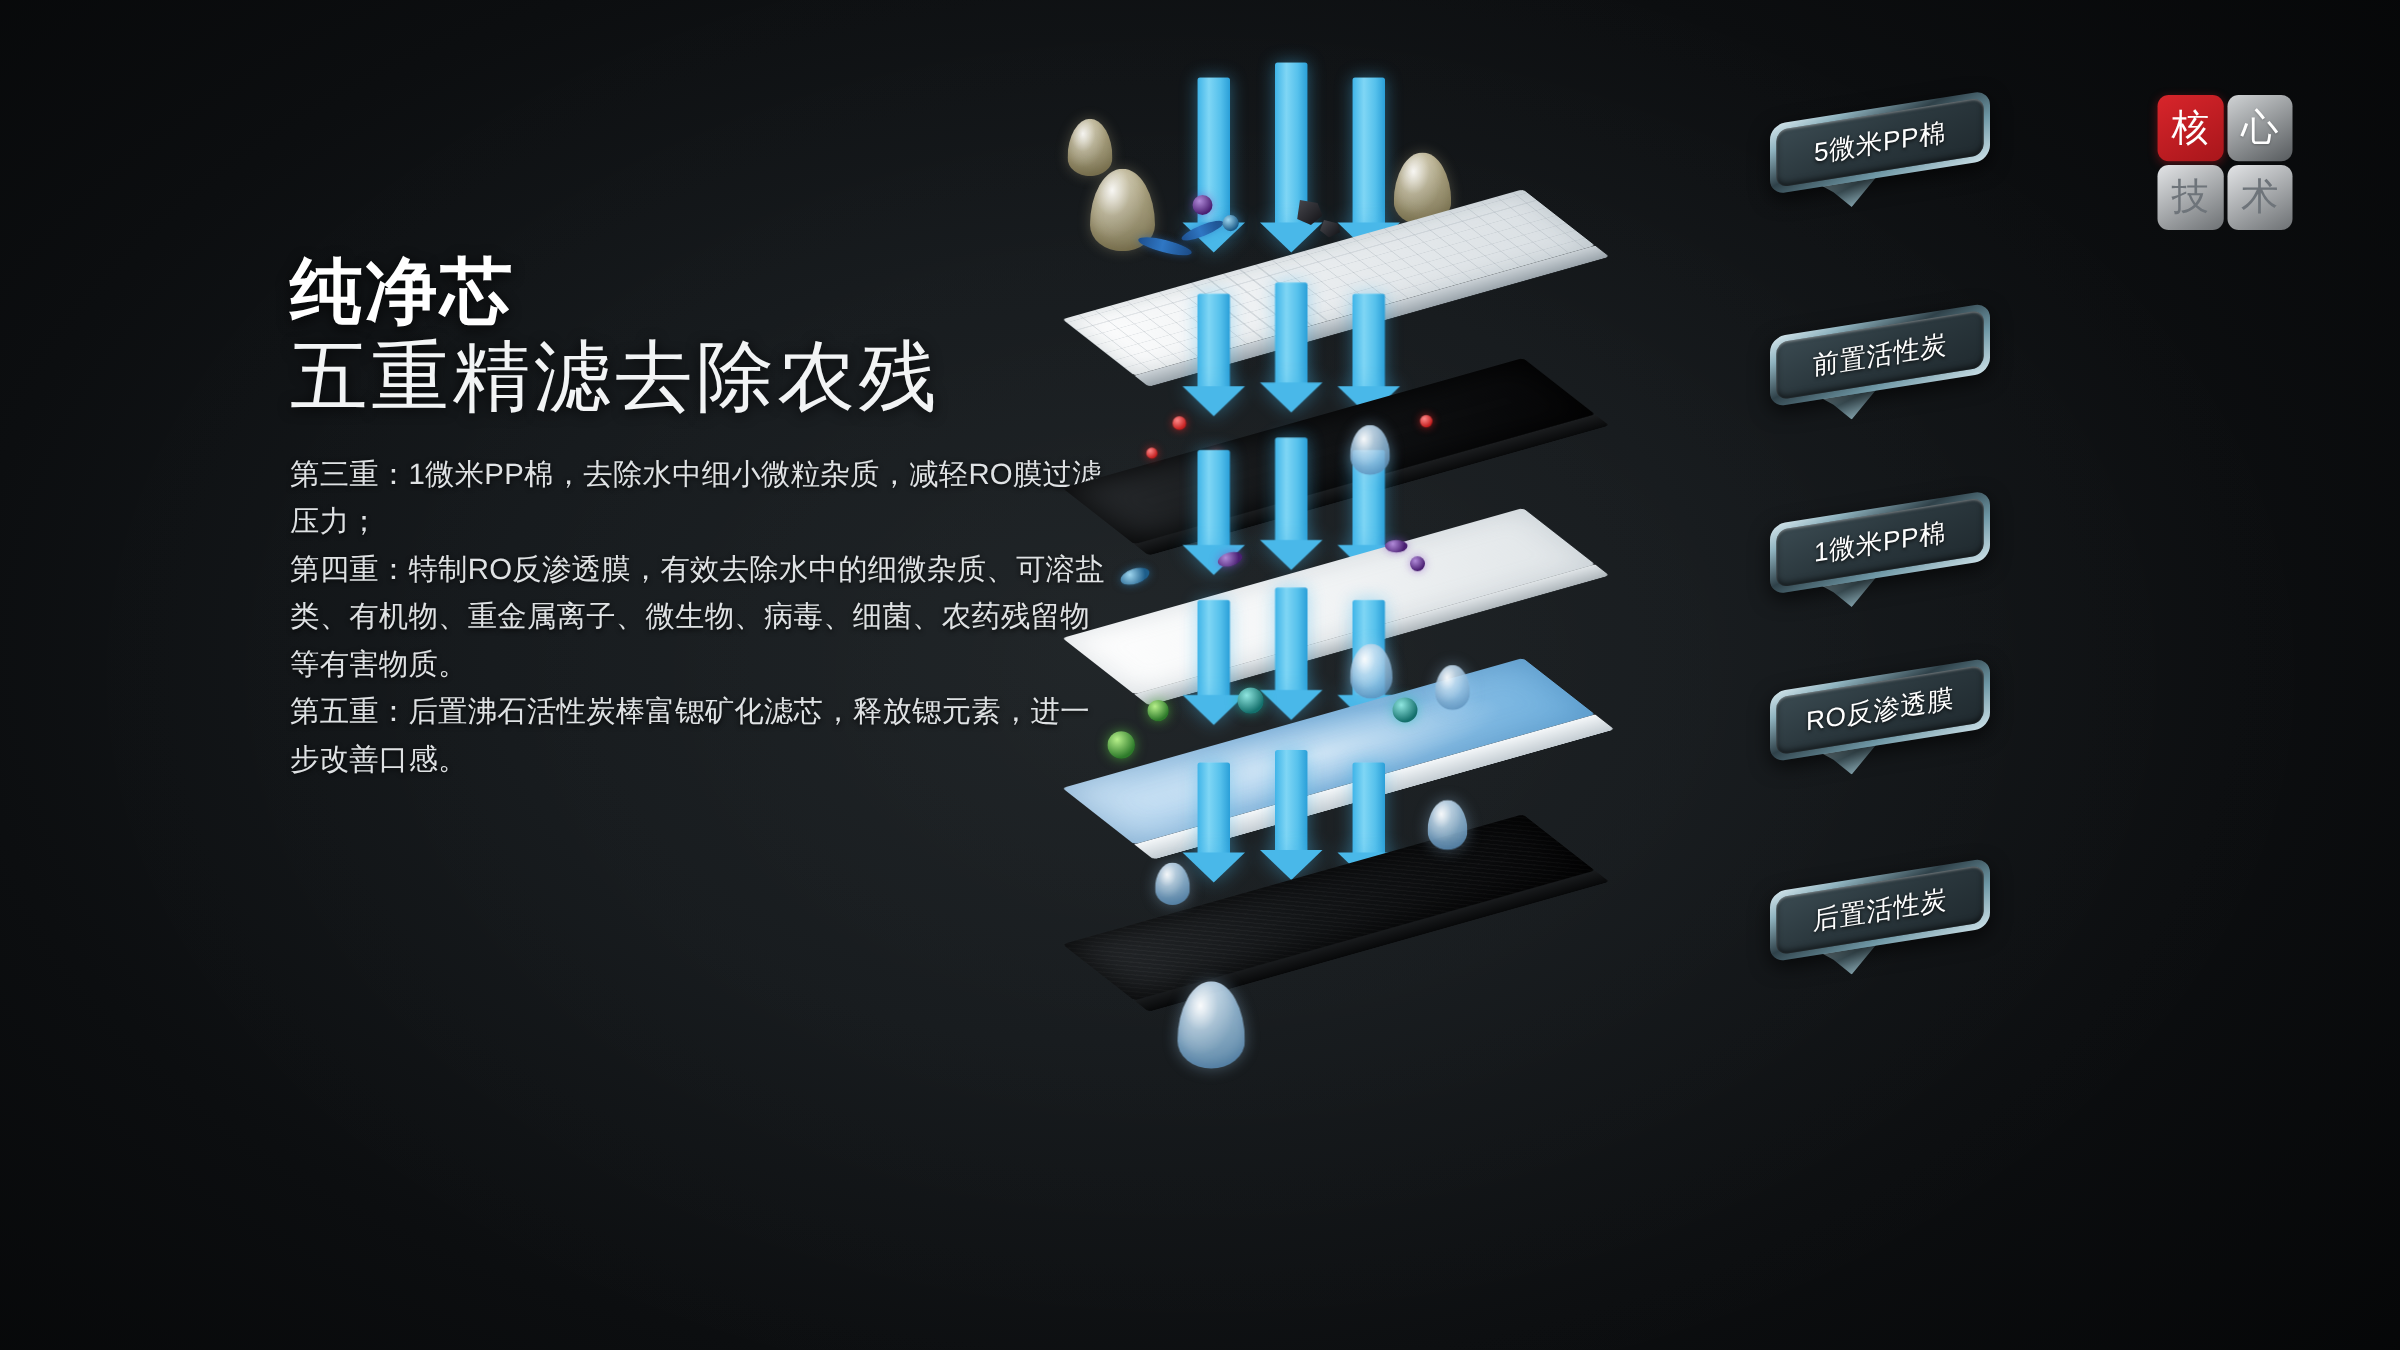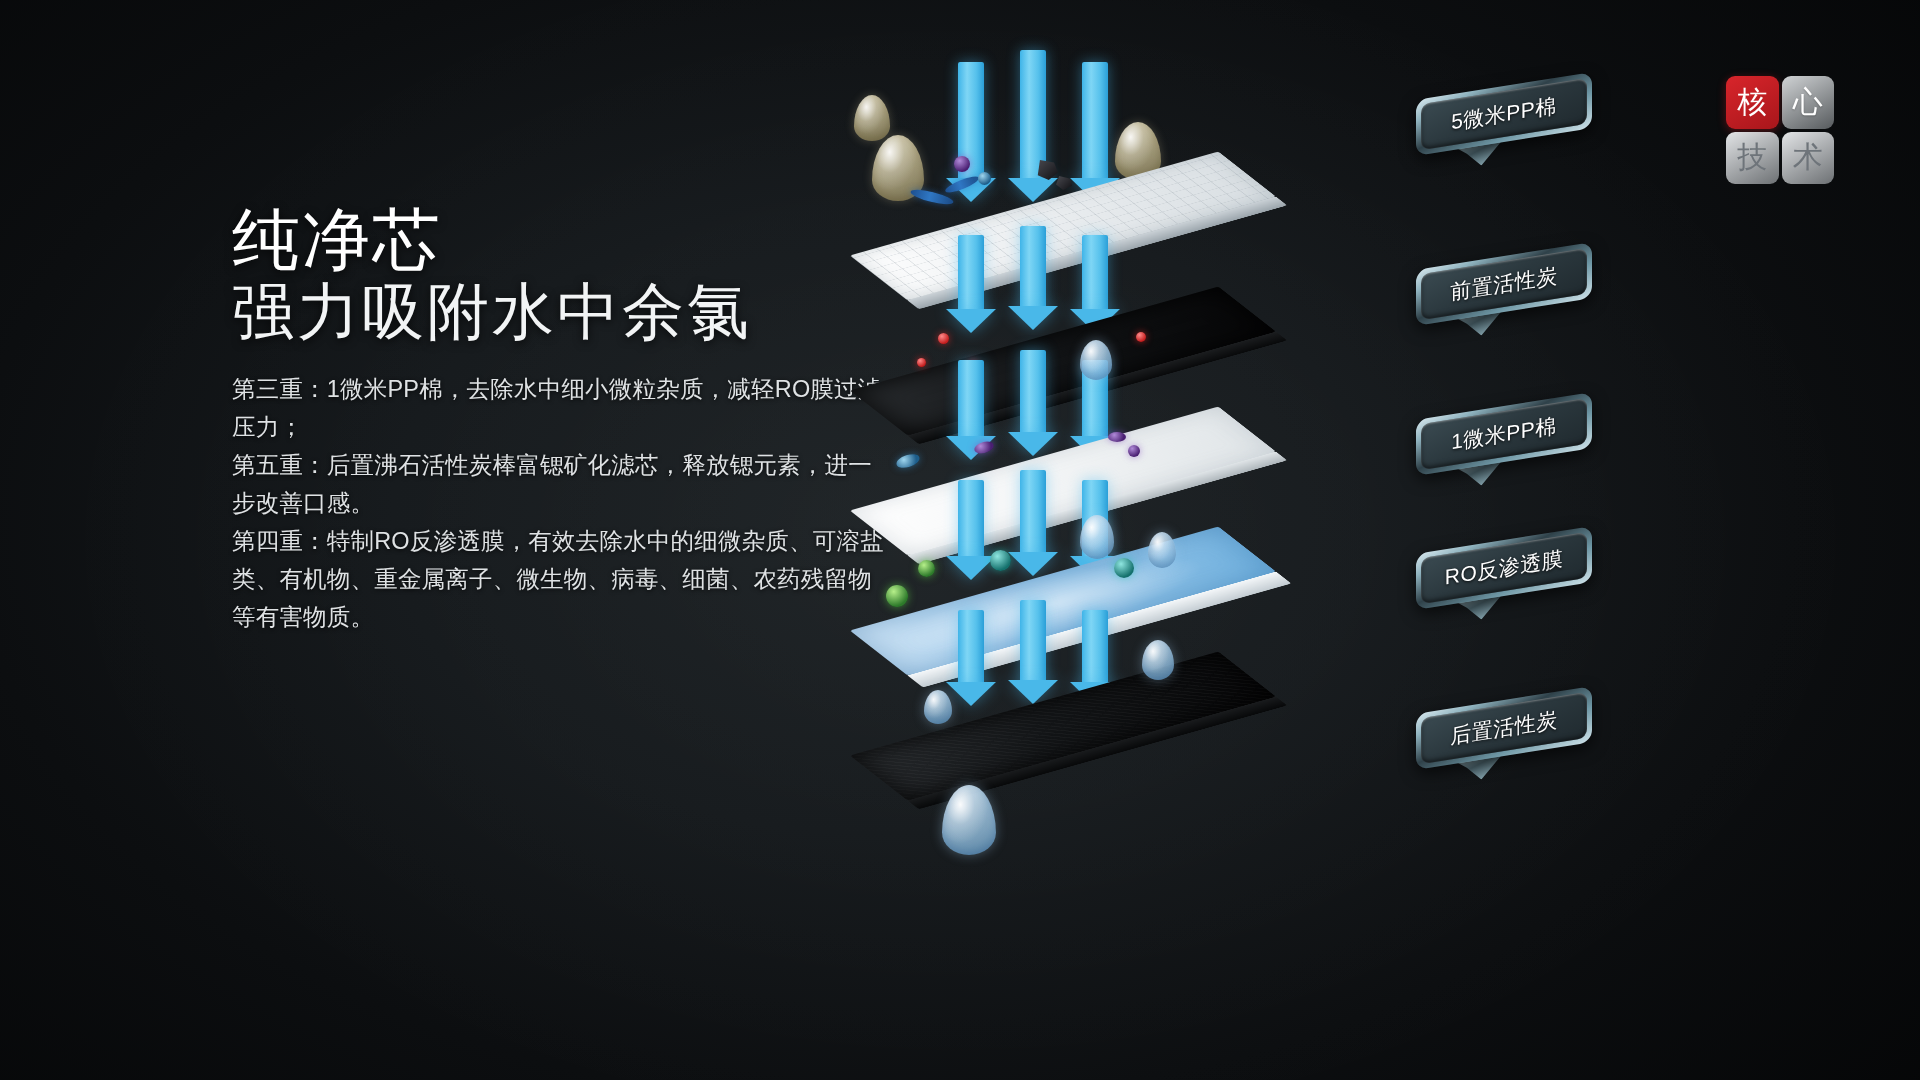--- a/index.html
+++ b/index.html
@@ -33,22 +33,22 @@
 
   
   .copy {
     position: absolute;
     left: 232px;
     top: 205px;
     width: 660px;
     color: #ffffff;
   }
   .title-main {
-    font-size: 68px;
-    font-weight: 400;
+    font-size: 58px;
+    font-weight: 700;
     letter-spacing: 2px;
     line-height: 1.0;
     color: #ffffff;
     margin: 0 0 6px 0;
     text-shadow: 0 2px 10px rgba(0,0,0,0.8);
   }
   .title-sub {
     font-size: 62px;
     font-weight: 300;
     letter-spacing: 3px;
@@ -269,25 +269,25 @@
 </style>
 </head>
 <body>
 
 <div id="stage">
 
   <div class="vignette"></div>
 
   <div class="copy">
     <div class="title-main">纯净芯</div>
-    <div class="title-sub">强力吸附水中余氯</div>
+    <div class="title-sub">五重精滤去除农残</div>
     <div class="body-copy">
       <p>第三重：1微米PP棉，去除水中细小微粒杂质，减轻RO膜过滤压力；</p>
+      <p>第四重：特制RO反渗透膜，有效去除水中的细微杂质、可溶盐类、有机物、重金属离子、微生物、病毒、细菌、农药残留物等有害物质。</p>
       <p>第五重：后置沸石活性炭棒富锶矿化滤芯，释放锶元素，进一步改善口感。</p>
-      <p>第四重：特制RO反渗透膜，有效去除水中的细微杂质、可溶盐类、有机物、重金属离子、微生物、病毒、细菌、农药残留物等有害物质。</p>
     </div>
   </div>
 
   <div class="stack">
 
     <div class="arrow" style="left:98px; top:22px; height:118px;"></div>
     <div class="arrow" style="left:160px; top:10px; height:130px;"></div>
     <div class="arrow" style="left:222px; top:22px; height:118px;"></div>
 
     <div class="drop dirty teardrop" style="left:12px; top:95px; width:52px; height:66px;"></div>

